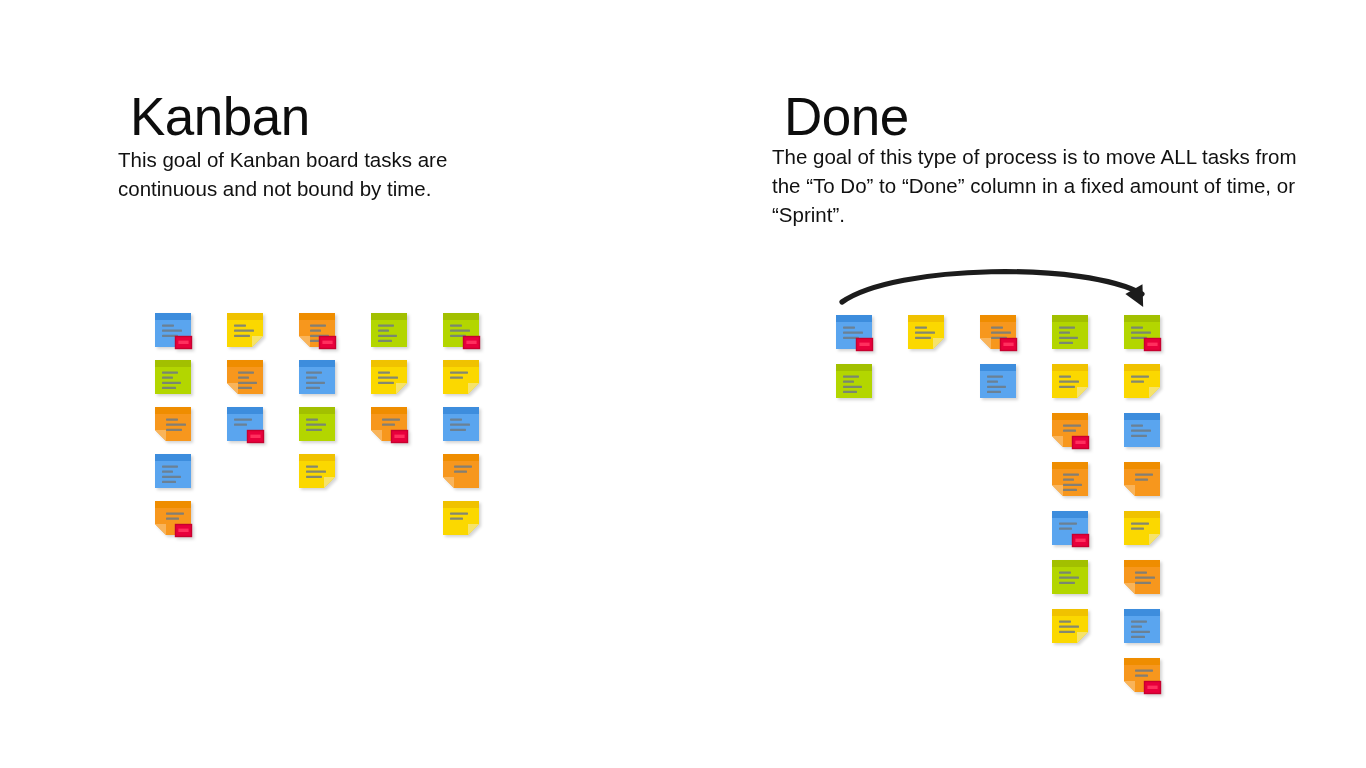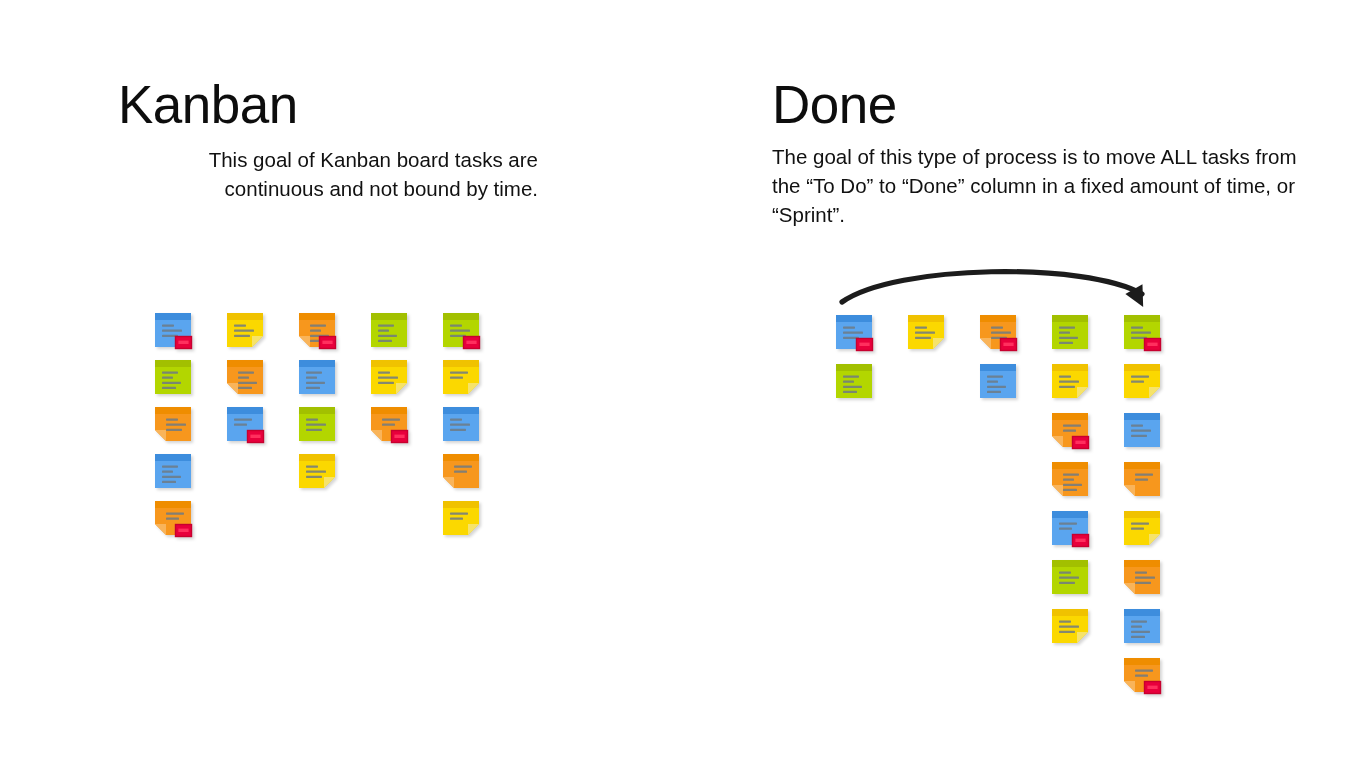--- a/index.html
+++ b/index.html
@@ -9,32 +9,32 @@
     font-family:"Liberation Sans","DejaVu Sans",sans-serif;
     color:#111111;overflow:hidden;position:relative;
   }
   .slide{position:relative;width:1366px;height:768px;}
 
   .panel{position:absolute;top:0;}
   .panel.left{left:118px;width:620px;}
   .panel.right{left:772px;width:560px;}
 
   .heading{
-    position:absolute;margin:0;
+    position:absolute;margin:12px;
     font-size:53px;font-weight:400;line-height:1;
     letter-spacing:-0.5px;color:#0d0d0d;
   }
   .panel.left  .heading{top:78px;left:0;}
   .panel.right .heading{top:78px;left:0;}
 
   .subtext{
     position:absolute;margin:0;
     font-size:20.5px;font-weight:400;line-height:1.42;color:#111111;
   }
-  .panel.left  .subtext{top:145px;left:0;width:420px;text-align:right;}
+  .panel.left  .subtext{top:145px;left:0;width:420px;}
   .panel.right .subtext{top:142px;left:0;width:535px;}
 
   
   .board{position:absolute;}
   .board.kanban{left:155px;top:313px;}
   .board.scrum{left:836px;top:315px;}
 
   .note{
     position:absolute;width:36px;height:34px;
     filter:drop-shadow(2.5px 2.5px 1.5px rgba(0,0,0,0.17));

